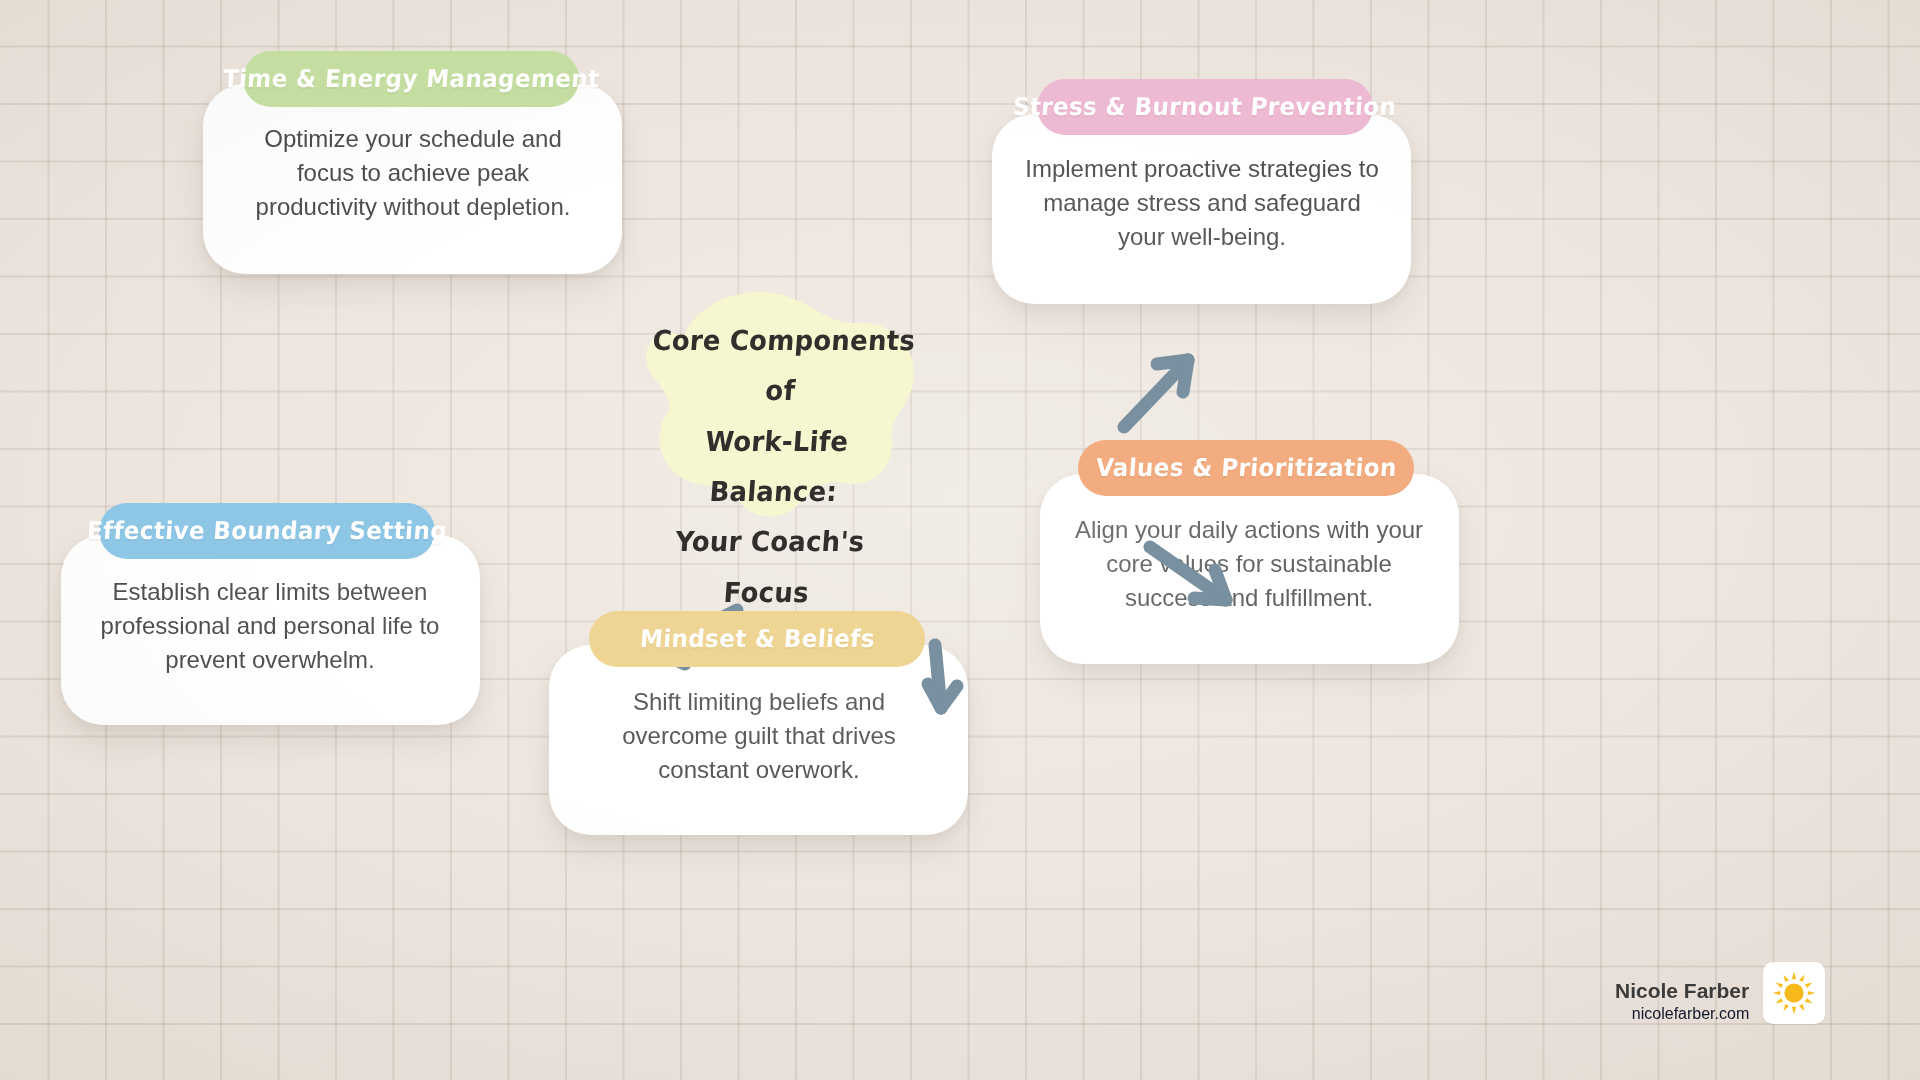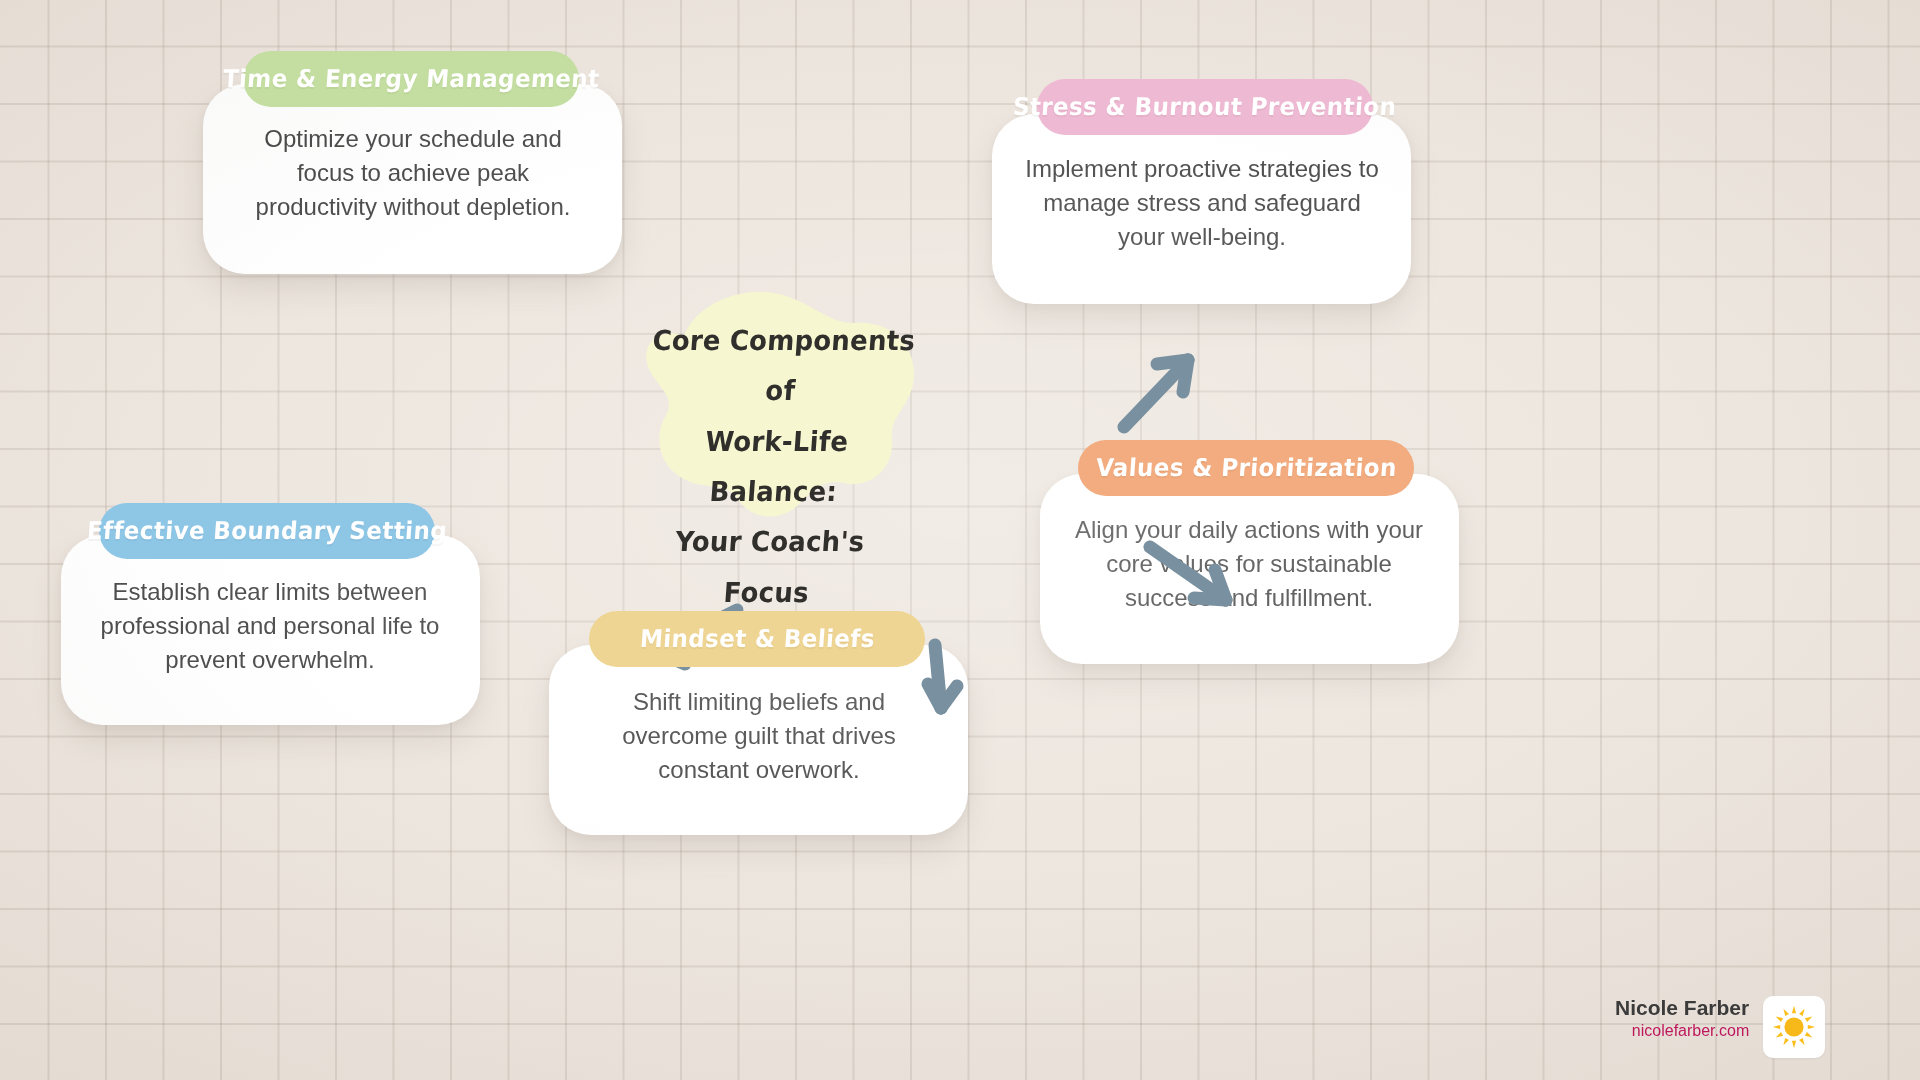--- a/index.html
+++ b/index.html
@@ -121,37 +121,37 @@
     position: absolute;
     inset: 0;
     z-index: 1;
     pointer-events: none;
   }
 
   
   #branding {
     position: absolute;
     left: 1615px;
-    top: 996px;
+    top: 962px;
     display: flex;
-    align-items: flex-start;
+    align-items: flex-end;
     gap: 14px;
     z-index: 4;
   }
   #brand-text { text-align: right; }
   #brand-name {
     font-size: 21px;
     font-weight: 700;
     color: #3b3b3b;
     line-height: 1.18;
     font-family: "Liberation Sans", sans-serif;
   }
   #brand-site {
     font-size: 16px;
-    color: #be185d;
+    color: #0f172a;
     line-height: 1.25;
     font-family: "Liberation Sans", sans-serif;
   }
   #brand-logo {
     width: 62px; height: 62px;
     background: #ffffff;
     border-radius: 10px;
     display: flex; align-items: center; justify-content: center;
     box-shadow: 0 1px 3px rgba(0,0,0,0.05);
   }

